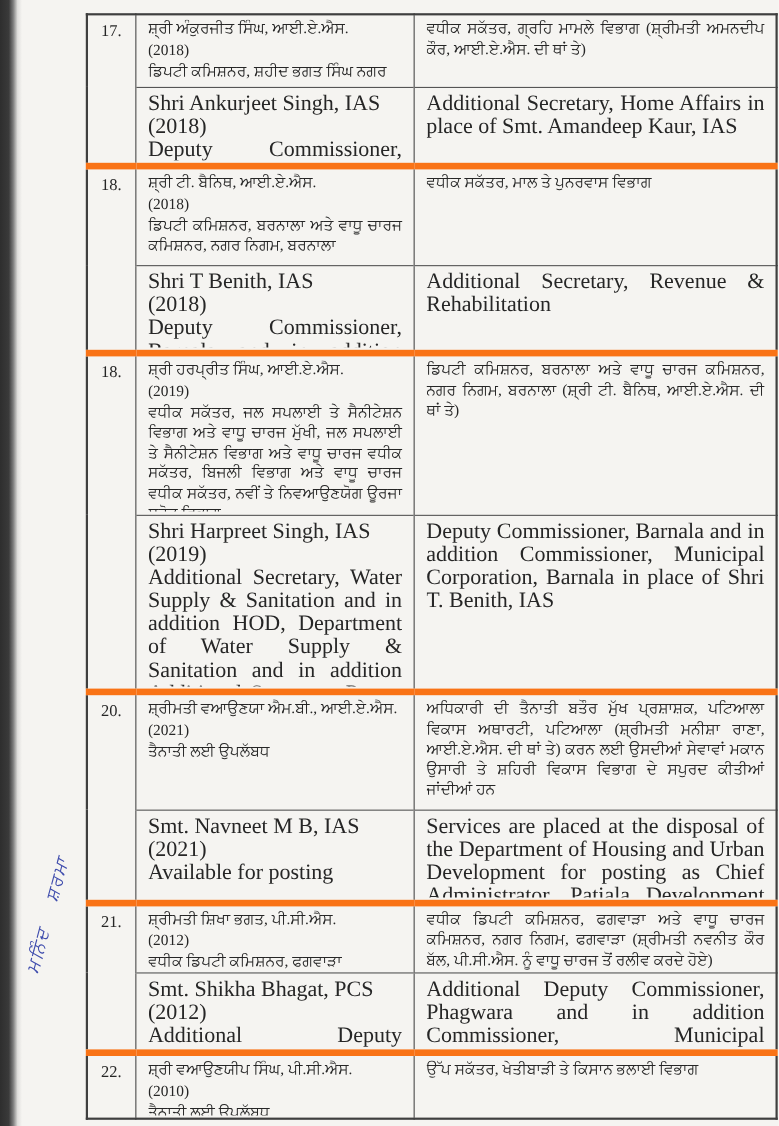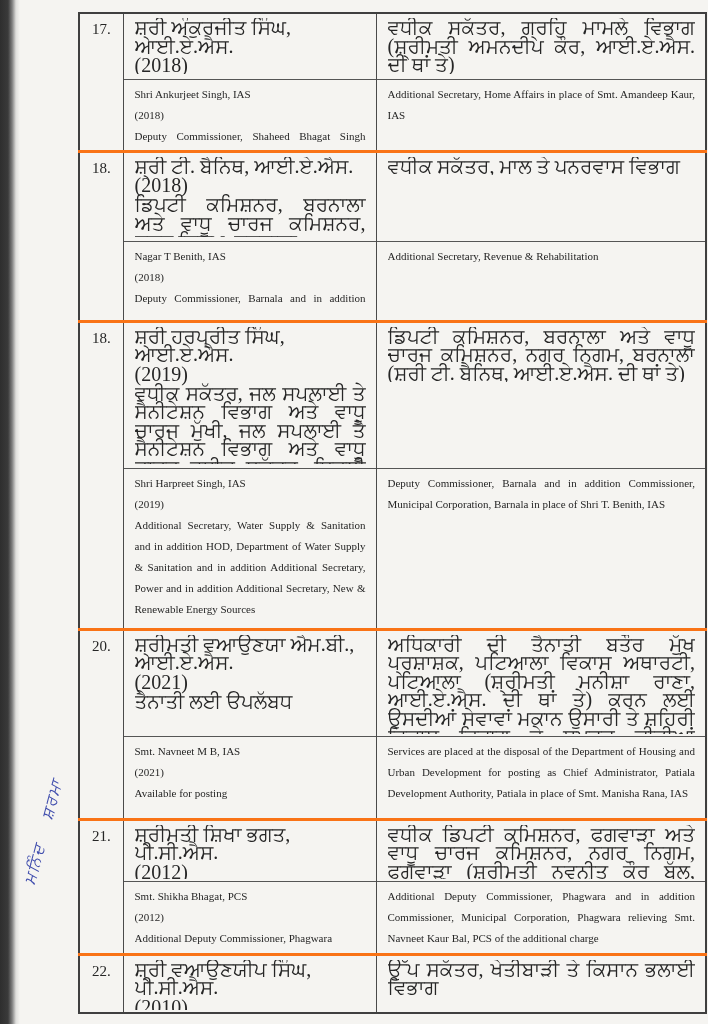--- a/index.html
+++ b/index.html
@@ -32,33 +32,33 @@
     width:627px;
     border-collapse:collapse;
     table-layout:fixed;
     background:transparent;
   }
   table.doc{border:2px solid #3f3f3f;}
   td{
     vertical-align:top;
     border-left:1px solid #4a4a4a;
     padding:4px 10px 2px 11px;
-    font-size:11px;
+    font-size:20px;
     line-height:21px;
   }
   td.no{
     border-left:none;
     text-align:center;
     padding:5px 2px 2px 2px;
     font-size:15px;
   }
-  tr.group-start td{border-top:3px solid #f97316;}
+  tr.group-start td{border-top:6px solid #f97316;}
   tr.sub-row td{border-top:1px solid #555;}
   
-  td.pa{font-size:20px;line-height:18.5px;}
+  td.pa{font-size:14px;line-height:18.5px;}
   td.pa .year{line-height:20px;}
   
   .post,.order{text-align:justify;}
   .cc{overflow:hidden;}
   .c56{max-height:56px}.c62{max-height:62px}.c80{max-height:80px}.c70{max-height:70px}
   .c137{max-height:137px}.c151{max-height:151px}.c99{max-height:99px}.c75{max-height:75px}
   .c54{max-height:54px}.c63{max-height:63px}.c50{max-height:50px}
   .tight{line-height:17.5px;}
 </style>
 </head>
@@ -112,21 +112,21 @@
           <div class="post">ਡਿਪਟੀ ਕਮਿਸ਼ਨਰ, ਬਰਨਾਲਾ ਅਤੇ ਵਾਧੂ ਚਾਰਜ ਕਮਿਸ਼ਨਰ, ਨਗਰ ਨਿਗਮ, ਬਰਨਾਲਾ</div>
         </div>
       </td>
       <td class="pa order">
         <div class="cc c80">ਵਧੀਕ ਸਕੱਤਰ, ਮਾਲ ਤੇ ਪੁਨਰਵਾਸ ਵਿਭਾਗ</div>
       </td>
     </tr>
     <tr class="sub-row" style="height:80px">
       <td>
         <div class="cc c70">
-          <div>Nagar T Benith, IAS</div>
+          <div>Shri T Benith, IAS</div>
           <div>(2018)</div>
           <div class="post">Deputy Commissioner, Barnala and in addition Commissioner, Municipal Corporation, Barnala</div>
         </div>
       </td>
       <td class="order">
         <div class="cc c70">Additional Secretary, Revenue &amp; Rehabilitation</div>
       </td>
     </tr>
 
     <tr class="group-start" style="height:147px">

